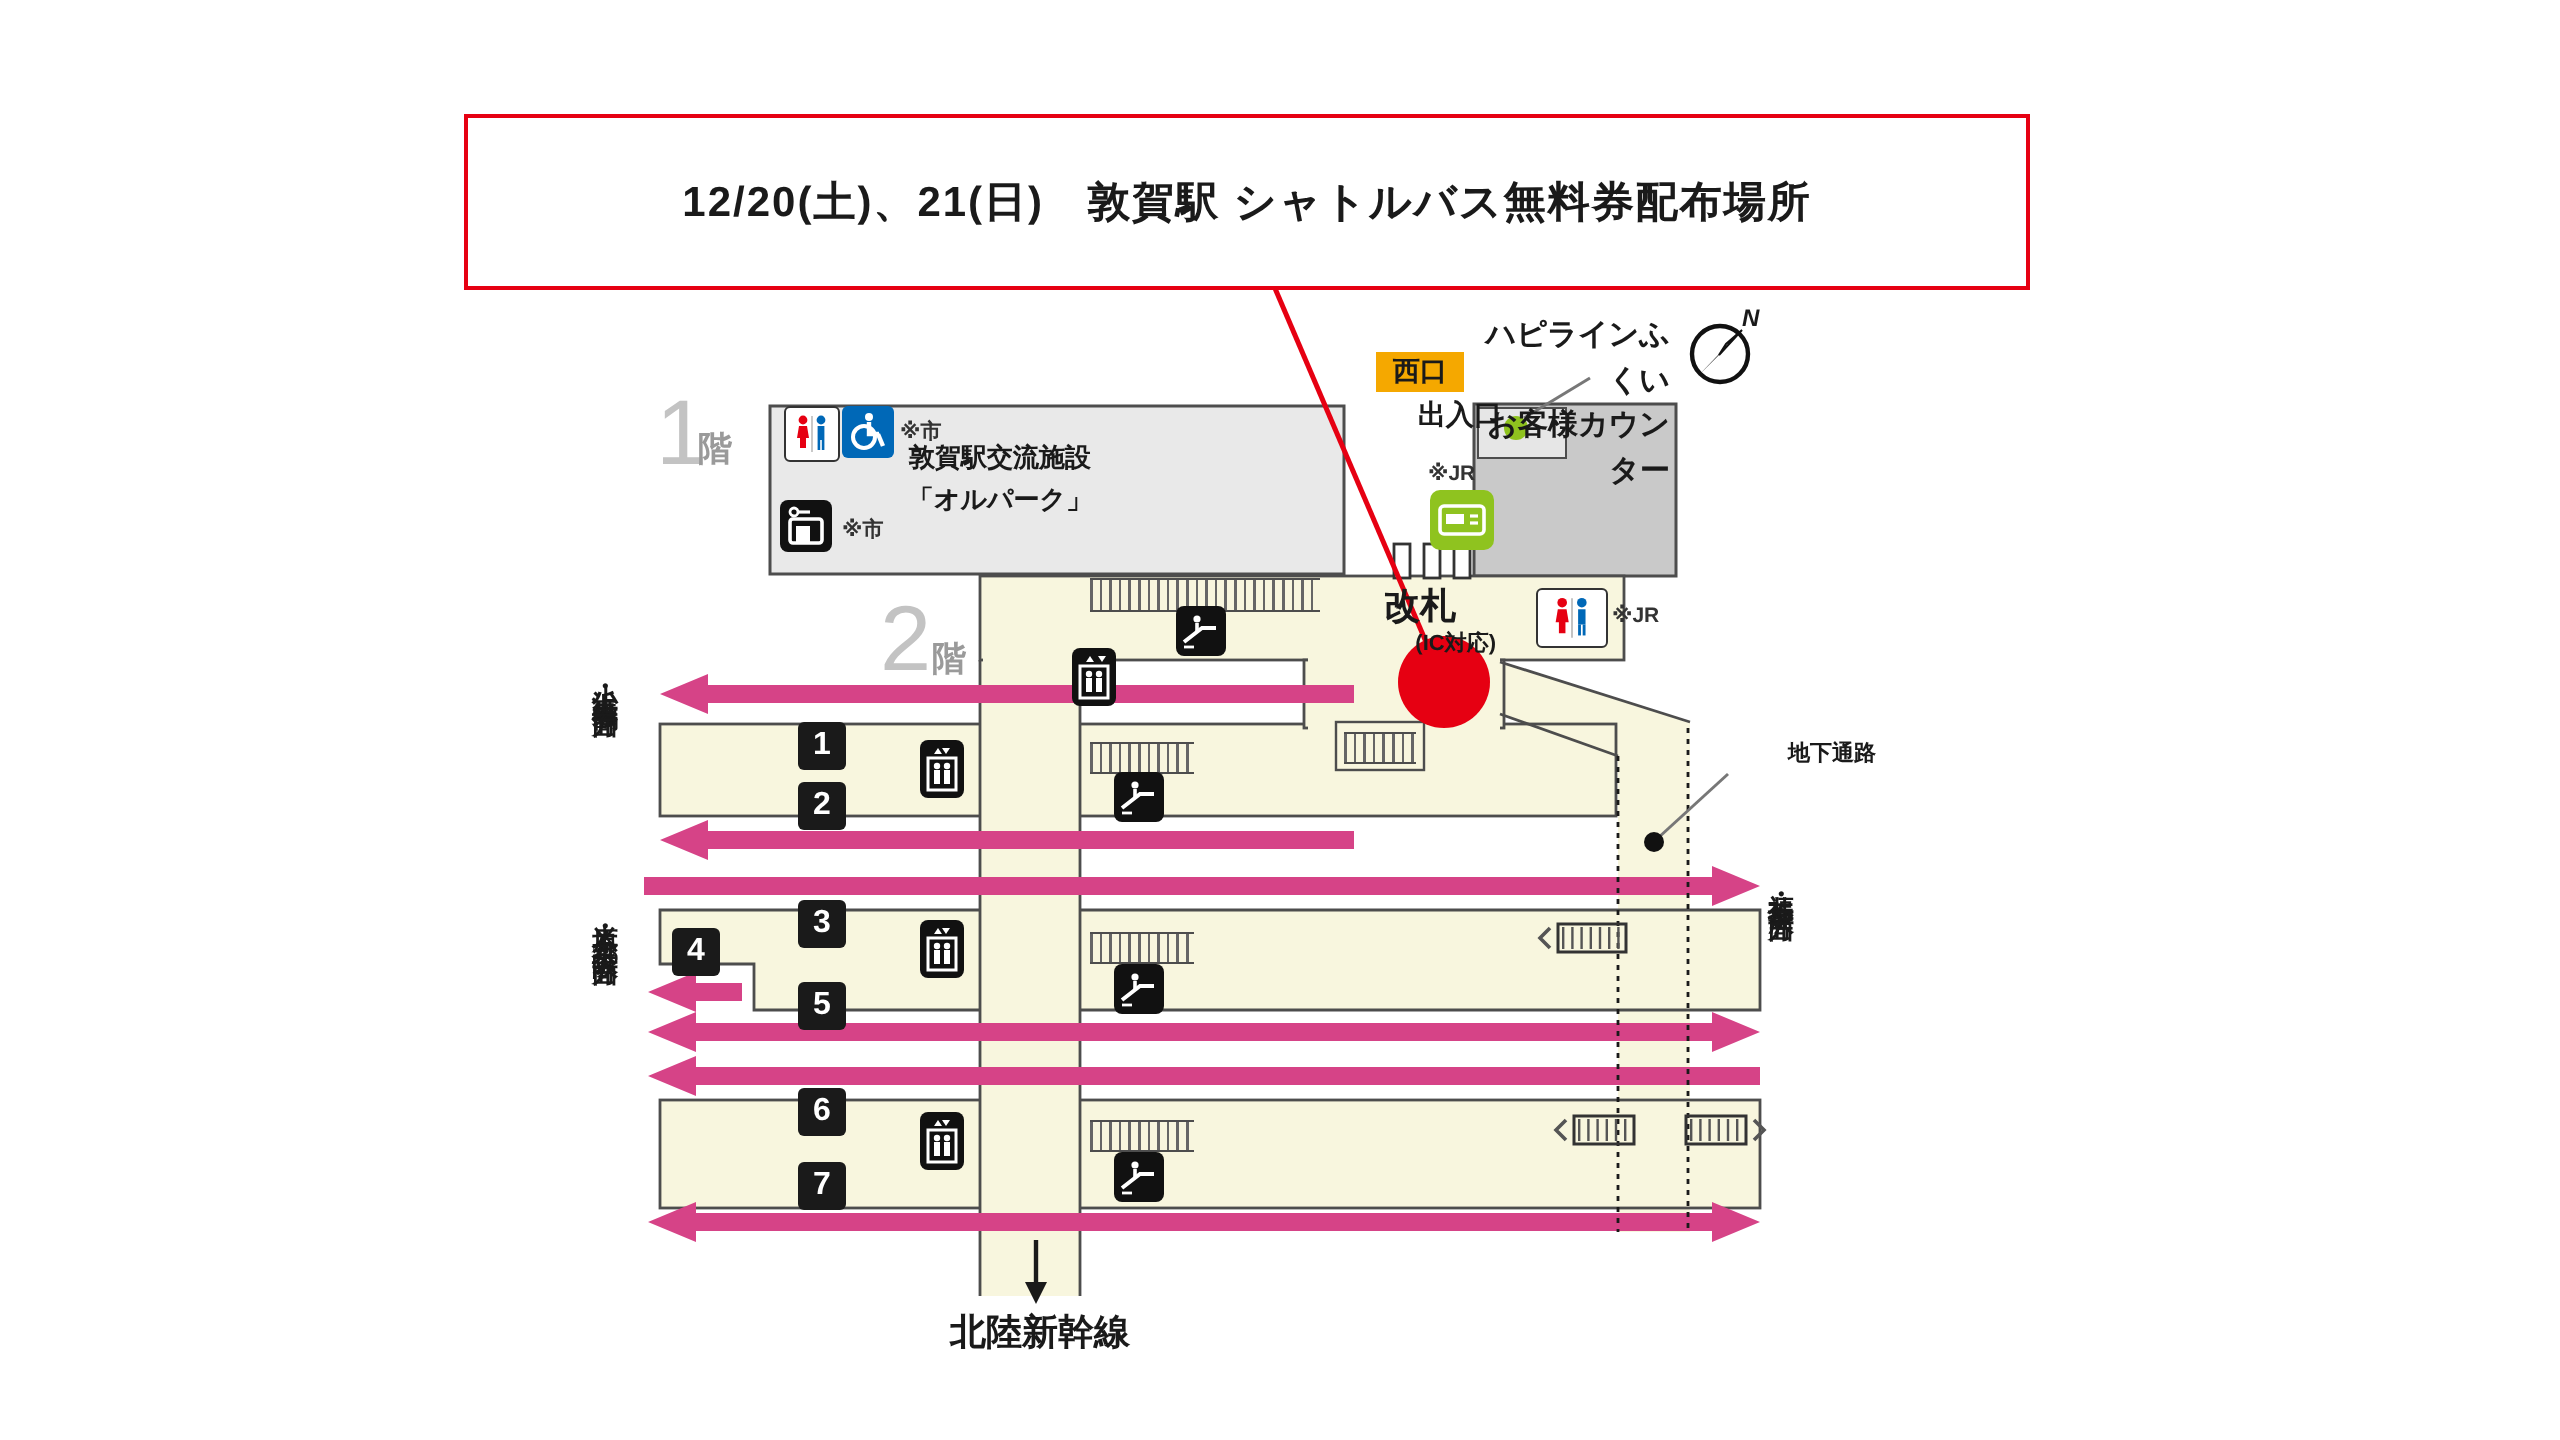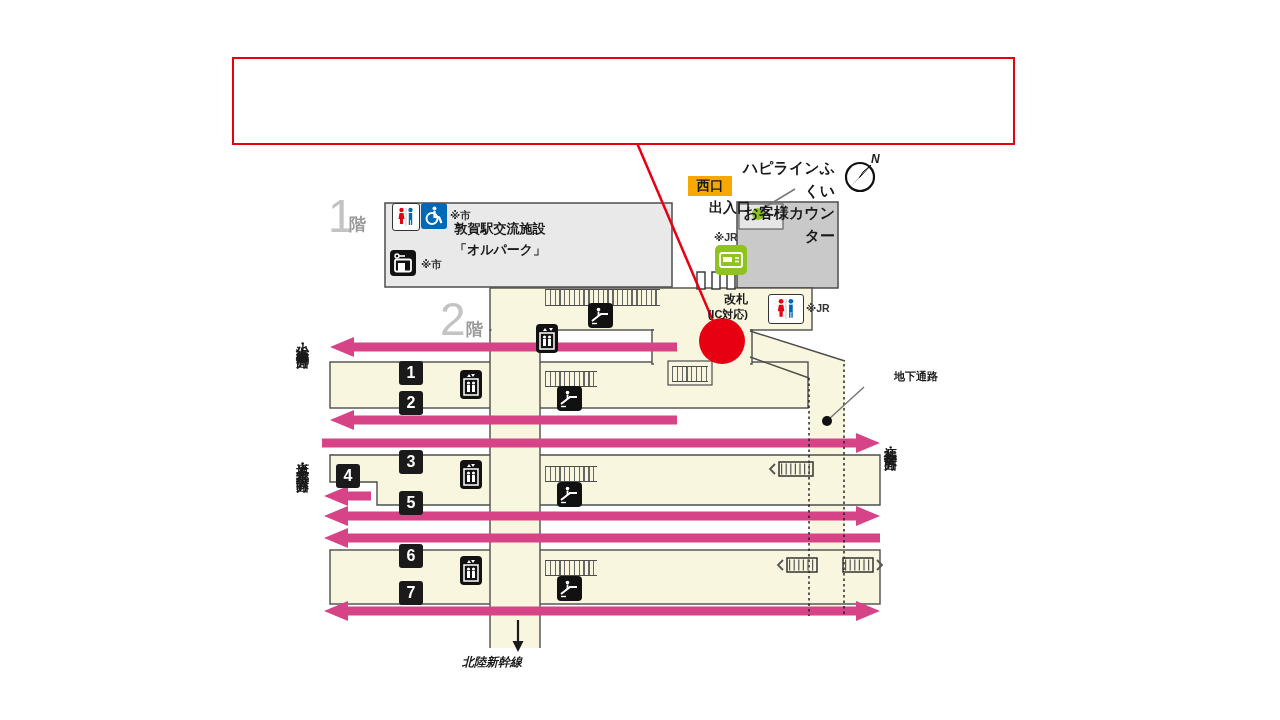--- a/index.html
+++ b/index.html
@@ -7,21 +7,21 @@
           font-family:"Liberation Sans","DejaVu Sans",sans-serif;color:#1a1a1a;}
   .abs{position:absolute;}
   .map-svg{position:absolute;left:0;top:0;}
   .title-box{left:232px;top:57px;width:779px;height:84px;border:2px solid #e60012;background:#fff;
              display:flex;flex-direction:column;justify-content:center;align-items:center;gap:7px;}
   .title-line{font-size:21px;font-weight:bold;letter-spacing:1px;}
   .floor-num{font-size:46px;color:#c3c3c3;line-height:1;font-weight:normal;}
   .floor-kanji{font-size:17px;color:#9a9a9a;font-weight:bold;}
   .lbl{font-weight:bold;white-space:nowrap;}
   .lbl11{font-size:11px;text-align:right;}
-  .lbl12{font-size:12px;text-align:right;}
+  .lbl12{font-size:18px;}
   .lbl14{font-size:14px;}
   .note{font-size:10.5px;font-weight:bold;color:#333;white-space:nowrap;}
   .vtext{writing-mode:vertical-rl;text-orientation:upright;font-weight:bold;font-size:13px;
          letter-spacing:2px;line-height:1;white-space:nowrap;}
   .badge{background:#f5a800;color:#1a1a1a;font-weight:bold;font-size:13.5px;width:44px;height:20px;
          display:flex;align-items:center;justify-content:center;}
   .pnum{width:24px;height:24px;background:#1a1a1a;color:#fff;font-weight:bold;font-size:16px;
         display:flex;align-items:center;justify-content:center;border-radius:3px;}
   .icon-black{background:#111;border-radius:4px;display:flex;align-items:center;justify-content:center;}
   .icon-white{background:#fff;border:1.4px solid #333;border-radius:3px;display:flex;align-items:center;justify-content:center;}
@@ -137,20 +137,21 @@
     <rect x="13" y="3" width="30" height="14" fill="none" stroke="#333" stroke-width="1.5"></rect>
     <line x1="15" y1="10" x2="41" y2="10" stroke="#555" stroke-width="11" stroke-dasharray="1.2 3.4"></line>
   </svg>
   <svg class="abs" style="left:840px;top:555px;" width="46" height="20" viewBox="0 0 46 20">
     <rect x="3" y="3" width="30" height="14" fill="none" stroke="#333" stroke-width="1.5"></rect>
     <line x1="5" y1="10" x2="31" y2="10" stroke="#555" stroke-width="11" stroke-dasharray="1.2 3.4"></line>
     <polyline points="37,5 42,10 37,15" fill="none" stroke="#555" stroke-width="1.8"></polyline>
   </svg>
 
   <div class="abs title-box">
+    <div class="title-line">12/20(土)、21(日)　敦賀駅 シャトルバス無料券配布場所</div>
   </div>
 
   <div class="abs floor-num" style="left:328px;top:193px;">1</div>
   <div class="abs floor-kanji" style="left:349px;top:213px;">階</div>
   <div class="abs floor-num" style="left:440px;top:296px;">2</div>
   <div class="abs floor-kanji" style="left:466px;top:318px;">階</div>
 
   <div class="abs badge" style="left:688px;top:176px;font-family:Liberation Mono, monospace;">西口</div>
   <div class="abs lbl lbl14" style="left:709px;top:199px;text-align:center;">出入口</div>
 
@@ -172,21 +173,21 @@
 
   <div class="abs note" style="left:450px;top:209px;">※市</div>
   <div class="abs note" style="left:421px;top:258px;">※市</div>
   <div class="abs note" style="left:714px;top:231px;">※JR</div>
   <div class="abs note" style="left:806px;top:302px;">※JR</div>
 
   <div class="abs vtext" style="left:296px;top:332px;">小浜・東舞鶴方面</div>
   <div class="abs vtext" style="left:296px;top:452px;">米原・京都・大阪方面</div>
   <div class="abs vtext" style="left:884px;top:436px;">福井・金沢方面</div>
   <div class="abs lbl lbl11" style="left:849px;top:369px;margin-left:45px;">地下通路</div>
-  <div class="abs lbl lbl12" style="left:462px;top:654px;font-style:italic;">北陸新幹線</div>
+  <div class="abs lbl lbl12" style="left:475px;top:654px;">北陸新幹線</div>
 
   <div class="abs pnum" style="left:399px;top:361px;">1</div>
   <div class="abs pnum" style="left:399px;top:391px;">2</div>
   <div class="abs pnum" style="left:399px;top:450px;">3</div>
   <div class="abs pnum" style="left:336px;top:464px;">4</div>
   <div class="abs pnum" style="left:399px;top:491px;">5</div>
   <div class="abs pnum" style="left:399px;top:544px;">6</div>
   <div class="abs pnum" style="left:399px;top:581px;">7</div>
 
   <div class="abs icon-white" style="left:392px;top:203px;width:26px;height:26px;">

